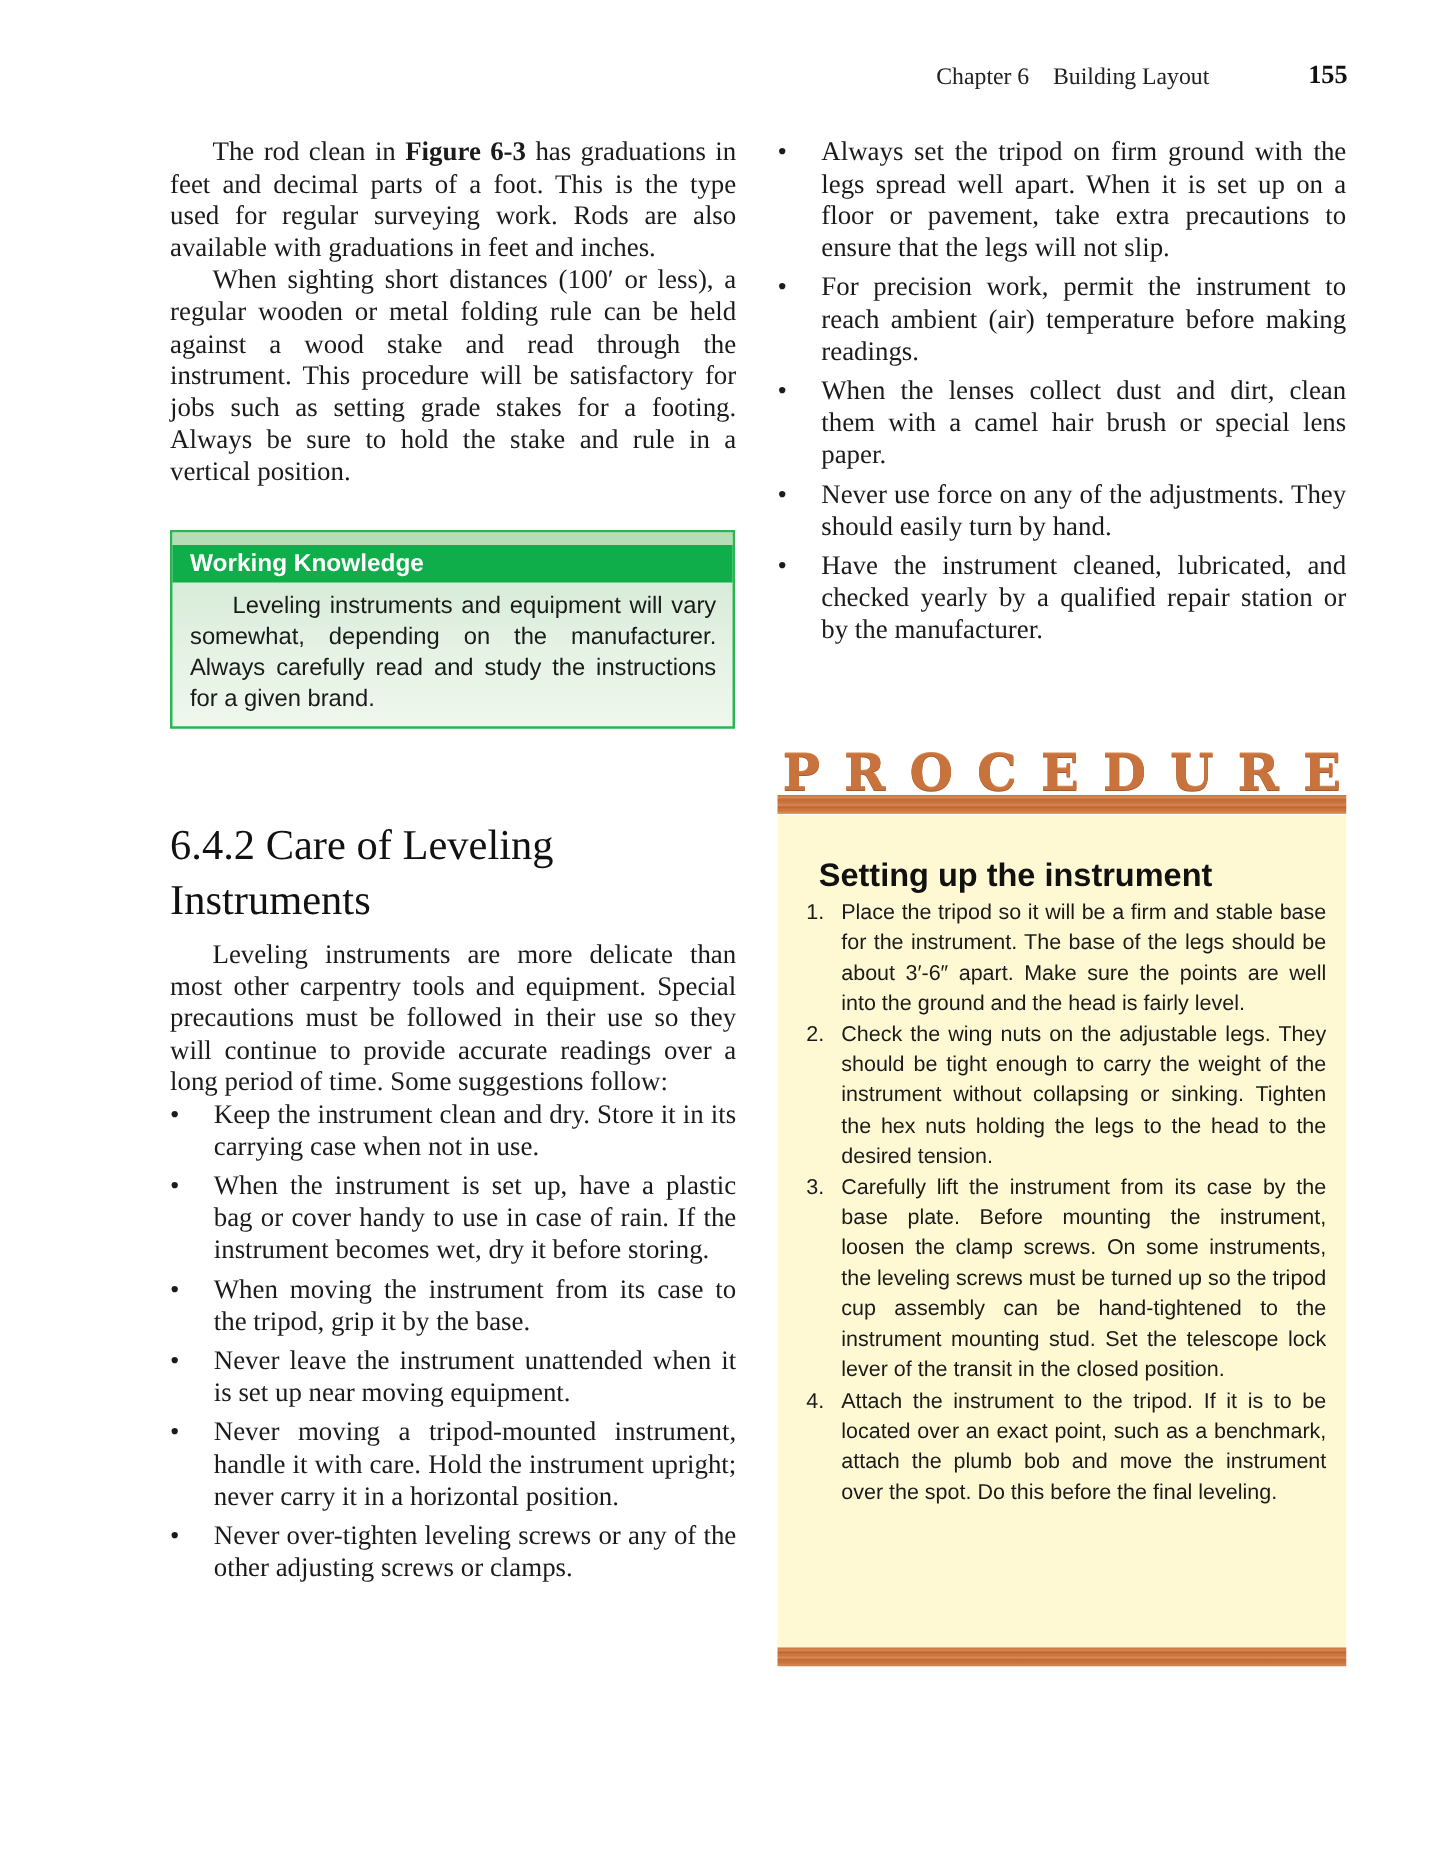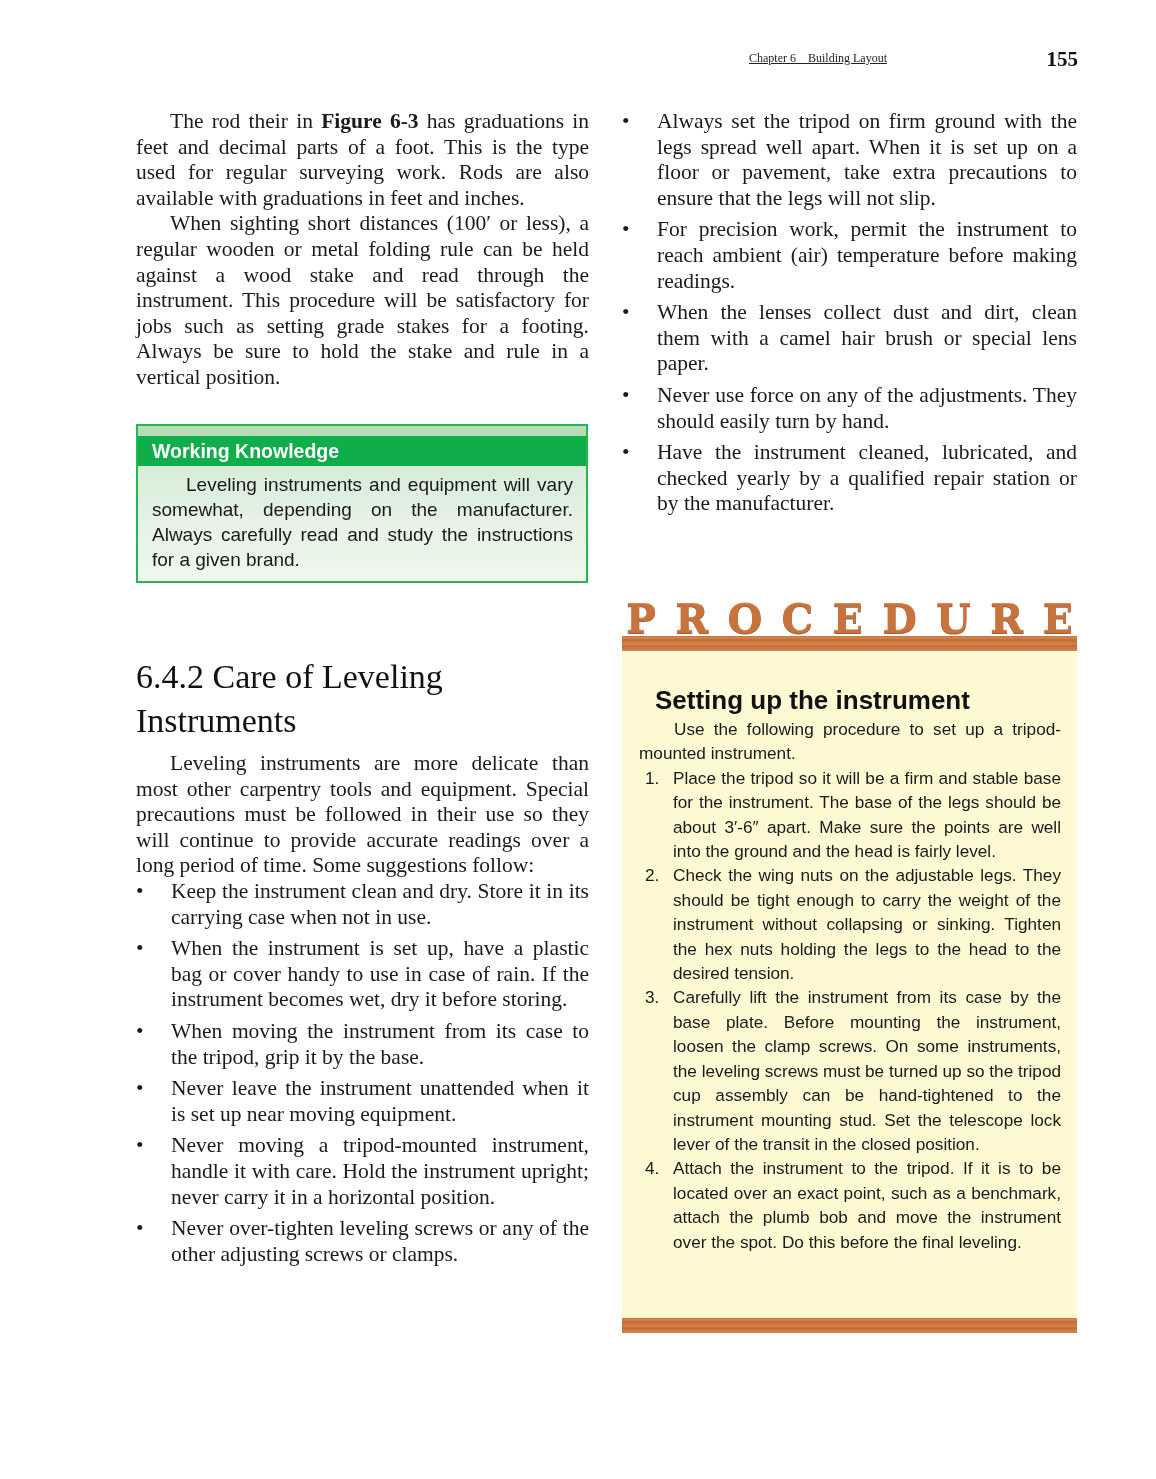--- a/index.html
+++ b/index.html
@@ -2,21 +2,21 @@
 <html><head>
 <meta charset="utf-8">
 <style>
   html, body { margin: 0; padding: 0; background: #ffffff; }
   body { width: 1156px; height: 1479px; position: relative; overflow: hidden; color: #1a1a1a; }
   .serif { font-family: "Liberation Serif", "DejaVu Serif", serif; }
   .sans { font-family: "Liberation Sans", "DejaVu Sans", sans-serif; }
 
   
   .running-head { position: absolute; top: 47px; left: 700px; width: 378px; height: 26px; }
-  .rh-chapter { position: absolute; left: 49px; top: 4px; font-size: 12px; color: #222; text-decoration: underline; }
+  .rh-chapter { position: absolute; left: 49px; top: 4px; font-size: 19px; color: #222; }
   .rh-page { position: absolute; right: 0; top: 0; font-size: 21px; font-weight: bold; color: #111; }
 
   .col { position: absolute; font-size: 21.5px; line-height: 25.6px; text-align: justify; color: #1b1b1b; }
   .col p { margin: 0; text-indent: 34px; }
   .col b { font-weight: bold; }
 
   #left-top { left: 136px; top: 109px; width: 453px; }
   #right-top { left: 622px; top: 109px; width: 455px; }
 
   ul.bullets { list-style: none; margin: 0; padding: 0; }
@@ -58,21 +58,21 @@
 </style>
 </head>
 <body>
 
 <div class="running-head serif">
   <span class="rh-chapter" style="white-space: pre;">Chapter 6    Building Layout</span>
   <span class="rh-page">155</span>
 </div>
 
 <div id="left-top" class="col serif">
-  <p><span>The rod their in </span><b>Figure 6-3</b><span> has graduations in feet and decimal parts of a foot. This is the type used for regular surveying work. Rods are also available with graduations in feet and inches.</span></p>
+  <p><span>The rod clean in </span><b>Figure 6-3</b><span> has graduations in feet and decimal parts of a foot. This is the type used for regular surveying work. Rods are also available with graduations in feet and inches.</span></p>
   <p>When sighting short distances (100′ or less), a regular wooden or metal folding rule can be held against a wood stake and read through the instrument. This procedure will be satisfactory for jobs such as setting grade stakes for a footing. Always be sure to hold the stake and rule in a vertical position.</p>
 </div>
 
 <div class="wk-box sans">
   <div class="wk-strip"></div>
   <div class="wk-header">
     <span class="wk-title">Working Knowledge</span>
   </div>
   <div class="wk-body">
     <p>Leveling instruments and equipment will vary somewhat, depending on the manufacturer. Always carefully read and study the instructions for a given brand.</p>
@@ -114,21 +114,20 @@
     <span class="proc-letter">U</span>
     <span class="proc-letter">R</span>
     <span class="proc-letter">E</span>
   </div>
   <div class="wood-bar"></div>
 </div>
 
 <div class="proc-box sans">
   <h3 class="proc-heading">Setting up the instrument</h3>
   <div class="proc-body">
-    <p>Use the following procedure to set up a tripod-mounted instrument.</p>
     <ol class="steps">
       <li><span class="num">1.</span><span>Place the tripod so it will be a firm and stable base for the instrument. The base of the legs should be about 3′-6″ apart. Make sure the points are well into the ground and the head is fairly level.</span></li>
       <li><span class="num">2.</span><span>Check the wing nuts on the adjustable legs. They should be tight enough to carry the weight of the instrument without collapsing or sinking. Tighten the hex nuts holding the legs to the head to the desired tension.</span></li>
       <li><span class="num">3.</span><span>Carefully lift the instrument from its case by the base plate. Before mounting the instrument, loosen the clamp screws. On some instruments, the leveling screws must be turned up so the tripod cup assembly can be hand-tightened to the instrument mounting stud. Set the telescope lock lever of the transit in the closed position.</span></li>
       <li><span class="num">4.</span><span>Attach the instrument to the tripod. If it is to be located over an exact point, such as a benchmark, attach the plumb bob and move the instrument over the spot. Do this before the final leveling.</span></li>
     </ol>
   </div>
 </div>
 
 <div class="proc-bottom-bar">

